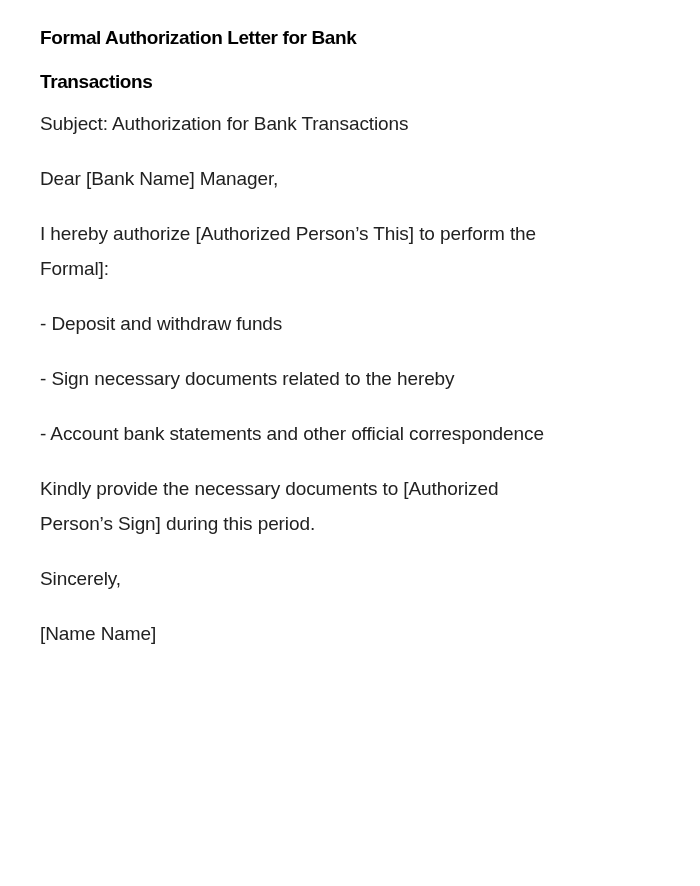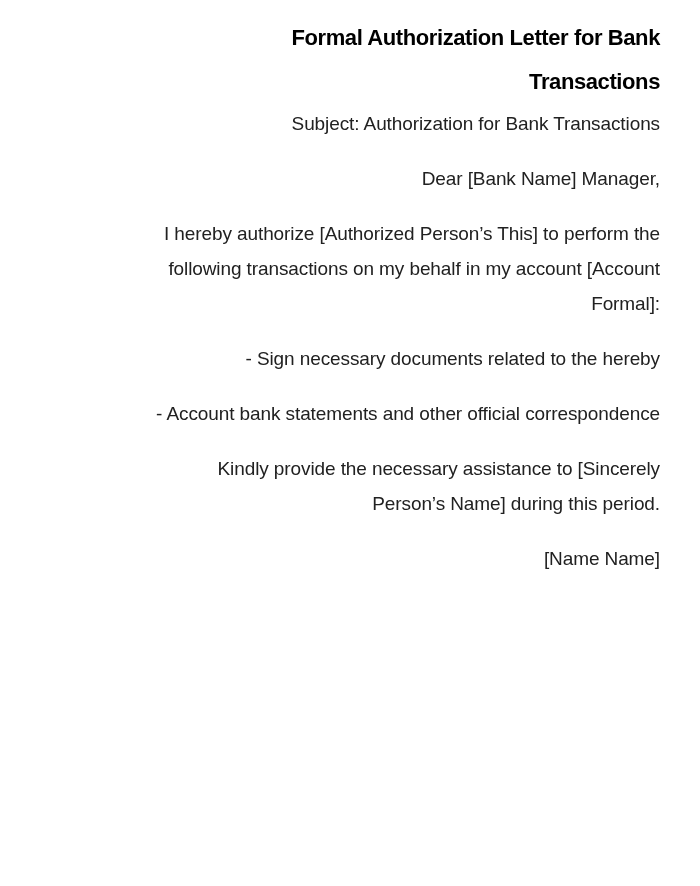--- a/index.html
+++ b/index.html
@@ -15,39 +15,37 @@
   .doc {
     box-sizing: border-box;
     width: 700px;
     height: 886px;
     padding: 16px 40px 0 40px;
     background: #ffffff;
     font-family: "Liberation Sans", sans-serif;
   }
   .title {
     margin: 0 0 2px 0;
-    font-size: 22px;
+    font-size: 19px;
     line-height: 44px;
     font-weight: 700;
     letter-spacing: -0.4px;
     color: #000000;
-    text-align: right;
   }
   .title .tline {
     display: block;
     white-space: pre;
   }
   .para {
     margin: 0 0 20px 0;
     font-size: 19px;
     line-height: 35px;
     font-weight: 400;
     letter-spacing: -0.1px;
     color: #212121;
-    text-align: right;
   }
   .para .line {
     display: block;
     white-space: pre;
   }
 </style>
 </head>
 <body>
 
 <div class="doc">
@@ -60,38 +58,43 @@
   <div class="para">
     <span class="line">Subject: Authorization for Bank Transactions</span>
   </div>
 
   <div class="para">
     <span class="line">Dear [Bank Name] Manager,</span>
   </div>
 
   <div class="para">
     <span class="line">I hereby authorize [Authorized Person’s This] to perform the</span>
-    <span class="line">following transactions on my behalf in my account [Account</span>
     <span class="line">Formal]:</span>
   </div>
 
+  <div class="para">
+    <span class="line">- Deposit and withdraw funds</span>
+  </div>
 
   <div class="para">
     <span class="line">- Sign necessary documents related to the hereby</span>
   </div>
 
   <div class="para">
     <span class="line">- Account bank statements and other official correspondence</span>
   </div>
 
   <div class="para">
-    <span class="line">Kindly provide the necessary assistance to [Sincerely</span>
-    <span class="line">Person’s Name] during this period.</span>
+    <span class="line">Kindly provide the necessary documents to [Authorized</span>
+    <span class="line">Person’s Sign] during this period.</span>
   </div>
 
 
+  <div class="para">
+    <span class="line">Sincerely,</span>
+  </div>
 
   <div class="para">
     <span class="line">[Name Name]</span>
   </div>
 
 
 </div>
 
 </body></html>

